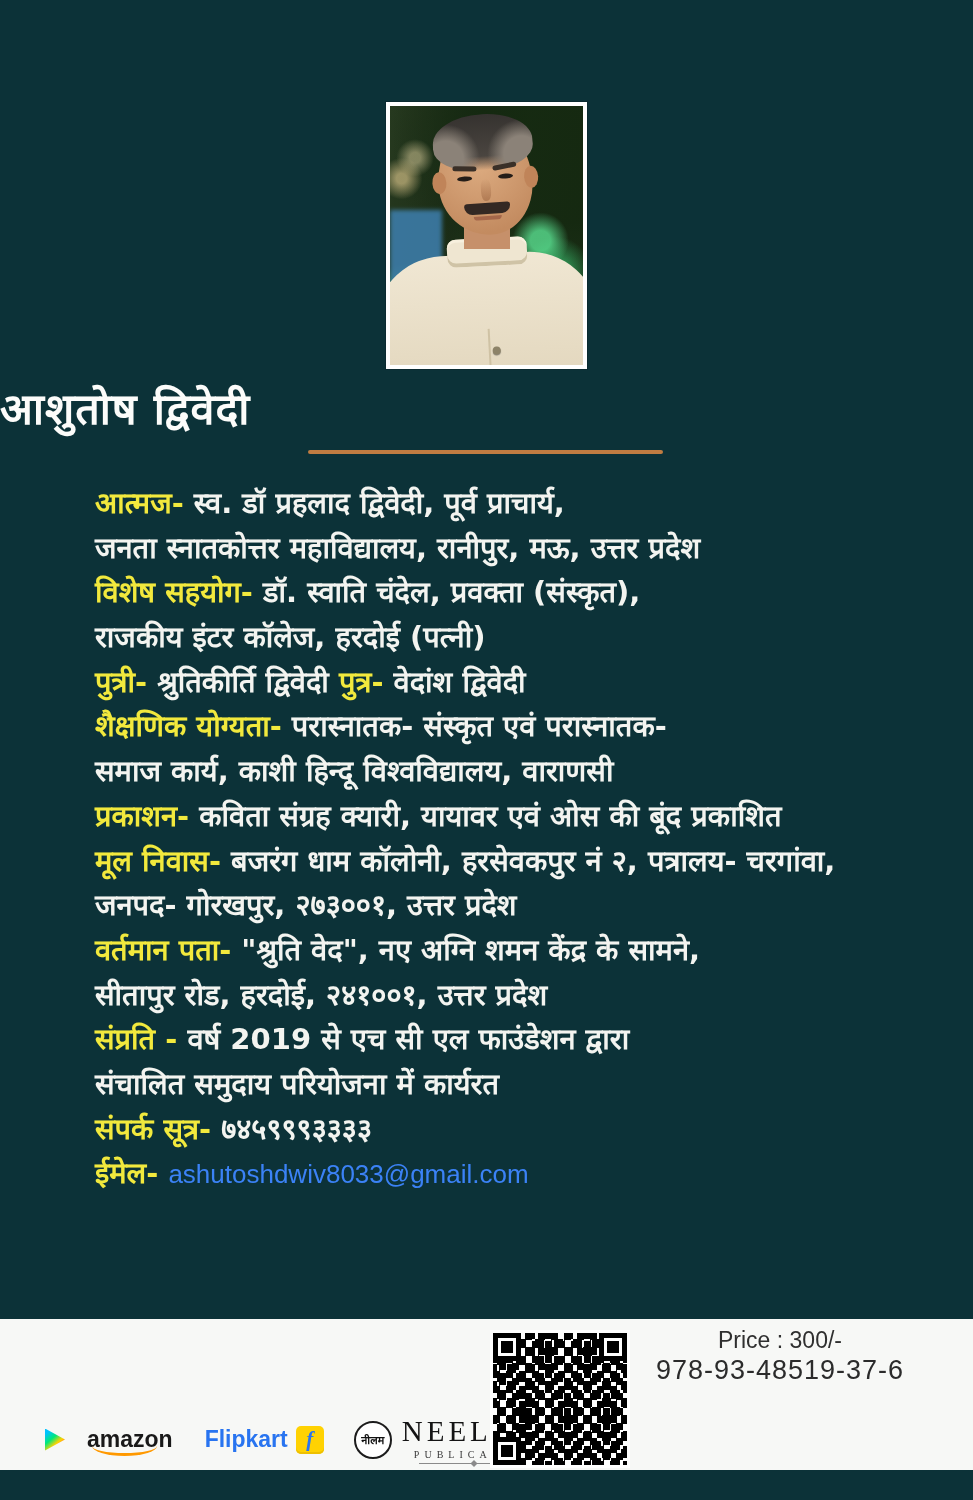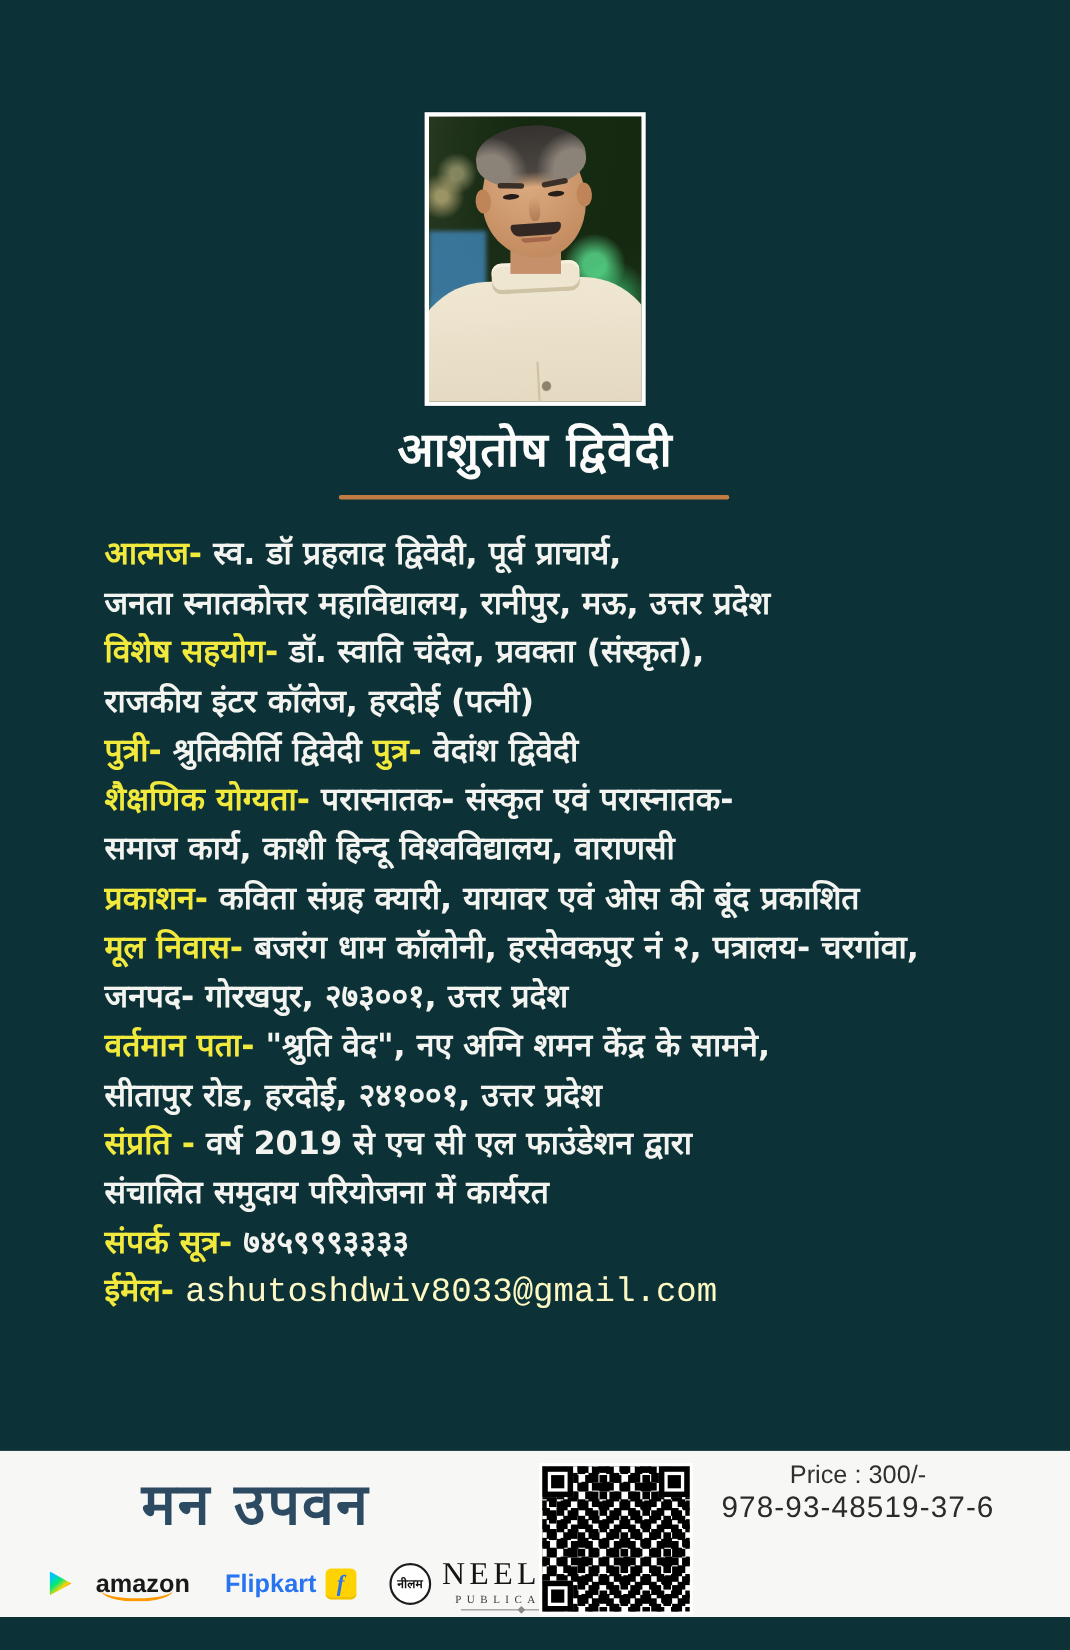--- a/index.html
+++ b/index.html
@@ -49,31 +49,31 @@
   .eye{position:absolute;width:15px;height:5px;background:#241d18;border-radius:50%;top:54px;}
   .eye.l{left:19px}.eye.r{right:19px}
   .nose{position:absolute;left:50%;top:58px;width:10px;height:22px;transform:translateX(-50%);
          background:linear-gradient(180deg,rgba(0,0,0,0),rgba(140,85,50,.45));border-radius:40%;}
   .mustache{position:absolute;left:50%;top:82px;transform:translateX(-50%);
          width:46px;height:11px;background:#332823;border-radius:4px 4px 12px 12px;}
   .mouth{position:absolute;left:50%;top:95px;transform:translateX(-50%);
          width:28px;height:4px;background:#a5674a;border-radius:0 0 10px 10px;}
 
   
-  .author-name{position:absolute;left:0;top:378px;width:100%;text-align:center;
+  .author-name{position:absolute;left:0;top:378px;width:100%;
          font-size:43px;font-weight:700;color:#fcfcfa;letter-spacing:1px;}
   .divider{position:absolute;left:308px;top:450px;width:355px;height:4px;
          background:#c07c42;border-radius:2px;}
 
   
   .bio{position:absolute;left:95px;top:481px;width:850px;}
   .bio-line{height:44.7px;white-space:nowrap;font-size:29px;line-height:44.7px;}
   .bio-line .lbl{color:#f2e93d;font-weight:700;}
   .bio-line .txt{color:#f3f4f0;font-weight:600;}
-  .bio-line .email{color:#fef9c3;font-weight:400;font-family:Liberation Mono, monospace;font-size:31px;}
+  .bio-line .email{color:#3b82f6;font-weight:400;font-family:Liberation Sans, sans-serif;font-size:26px;}
 
   
   .footer{position:absolute;left:0;top:1319px;width:973px;height:151px;background:#f7f8f6;}
   .imprint{position:absolute;left:30px;top:10px;width:405px;text-align:center;
          font-size:52px;font-weight:700;color:#2d4a63;letter-spacing:2px;}
   .stores{position:absolute;left:45px;top:96px;display:flex;align-items:center;}
   .play-icon{width:20px;height:22px;clip-path:polygon(0 0,100% 50%,0 100%);
          background:linear-gradient(140deg,#00c3ff 15%,#00e978 40%,#ffd400 62%,#ff3a44 85%);}
   .amazon{margin-left:22px;position:relative;font-family:"Liberation Sans",sans-serif;
          font-size:23px;font-weight:700;color:#191919;letter-spacing:0;}
@@ -168,21 +168,20 @@
       <div class="bio-line"><span class="lbl">वर्तमान पता- </span><span class="txt">"श्रुति वेद", नए अग्नि शमन केंद्र के सामने,</span></div>
       <div class="bio-line"><span class="txt">सीतापुर रोड, हरदोई, २४१००१, उत्तर प्रदेश</span></div>
       <div class="bio-line"><span class="lbl">संप्रति - </span><span class="txt">वर्ष 2019 से एच सी एल फाउंडेशन द्वारा</span></div>
       <div class="bio-line"><span class="txt">संचालित समुदाय परियोजना में कार्यरत</span></div>
       <div class="bio-line"><span class="lbl">संपर्क सूत्र- </span><span class="txt">७४५९९९३३३३</span></div>
       <div class="bio-line"><span class="lbl">ईमेल- </span><span class="email">ashutoshdwiv8033@gmail.com</span></div>
     </div>
 
   <div class="footer">
 
-    <div class="imprint">मन उपवन</div>
 
     <div class="stores">
       <div class="play-icon"></div>
       <div class="amazon">amazon</div>
       <div class="flipkart">Flipkart</div>
       <div class="f-icon">
         <span>f</span>
       </div>
       <div class="stamp">
         <span>नीलम</span>

